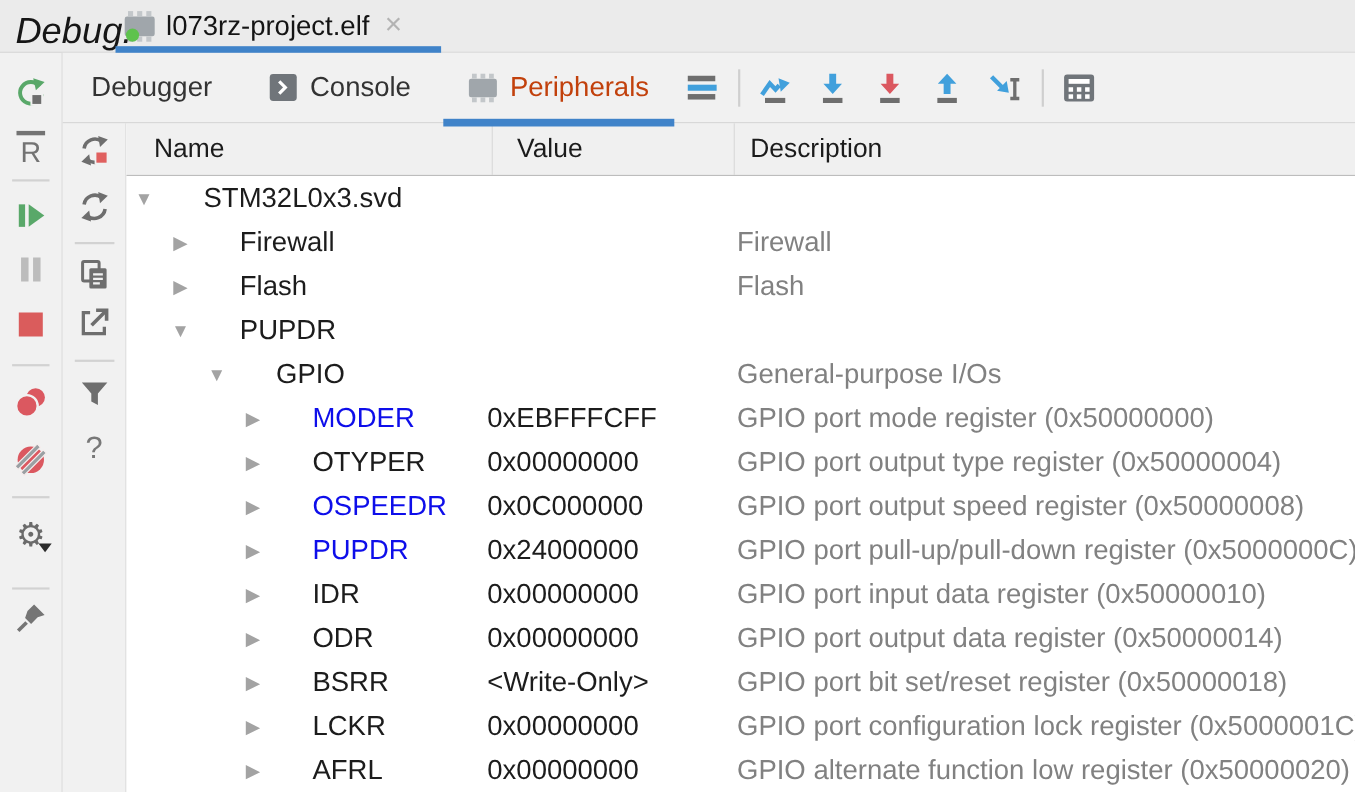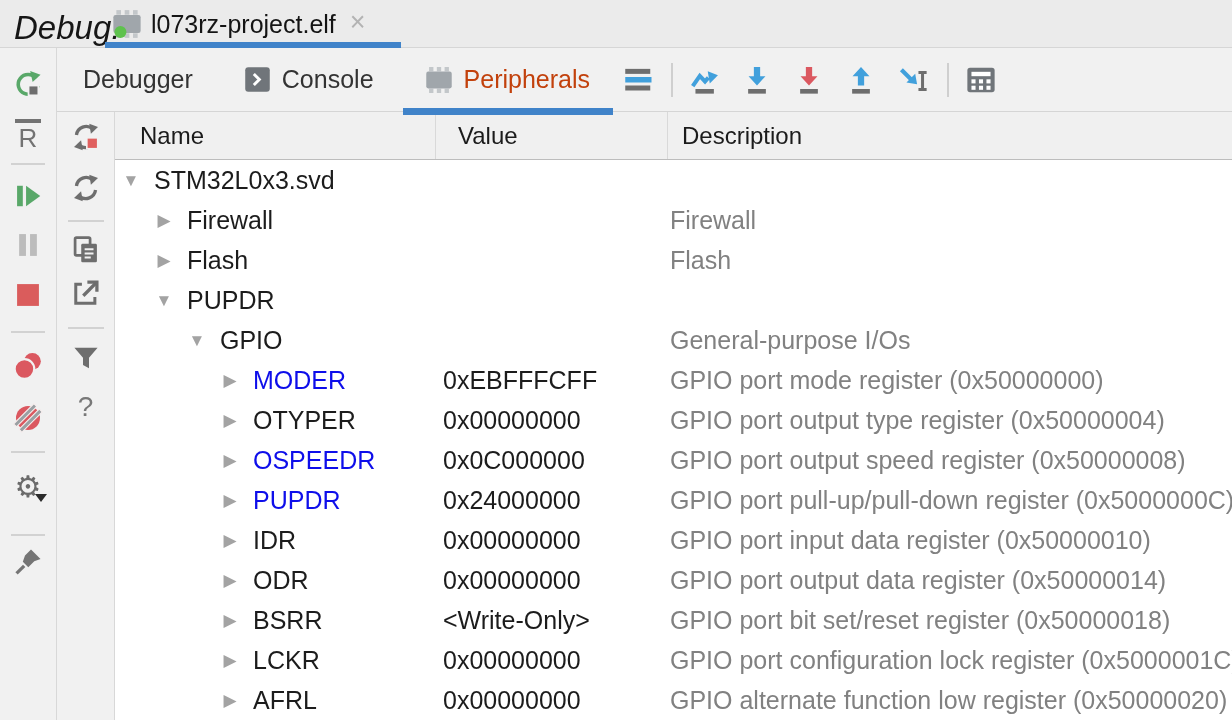--- a/index.html
+++ b/index.html
@@ -55,30 +55,30 @@
   .hsep-col { width:36px; height:2px; background:#d2d2d2; flex:none; }
   .hsep-side { width:34px; height:2px; background:#d2d2d2; flex:none; }
   .table { flex:1; min-width:0; background:#fff; display:flex; flex-direction:column; }
   .thead {
     height:48px; flex:none; background:#f0f0f0; border-bottom:1px solid #bdbdbd;
     display:grid; grid-template-columns:320px 232px 1fr; align-items:stretch;
     font-size:24px; color:#1b1b1b;
   }
   .th { display:flex; align-items:center; overflow:hidden; white-space:nowrap; }
   .th.name  { padding-left:25px; }
-  .th.value { padding-left:22px; border-left:1px solid #d9d9d9; }
+  .th.value { padding-left:22px; border-left:1px solid #d9d9d9;margin-left:12px; }
   .th.desc  { padding-left:14px; border-left:1px solid #d9d9d9; }
   .tbody { flex:1; overflow:hidden; }
   .row {
     height:40px; display:grid; grid-template-columns:320px 232px 1fr; align-items:center;
     font-size:25px;
   }
   .cell-name { display:flex; align-items:center; overflow:hidden; white-space:nowrap; }
   .twisty { width:18px; margin-right:14px; flex:none; font-size:17px; color:#a3a3a3; text-align:center; line-height:1; }
-  .nm { color:#1c1c1c; }
+  .nm { color:#1c1c1c;margin-left:31px; }
   .nm.changed { color:#0e0eea; }
   .cell-value { padding-left:8px; color:#1c1c1c; white-space:nowrap; overflow:hidden; }
   .cell-desc  { padding-left:3px; color:#818181; white-space:nowrap; overflow:hidden; }
   
   .sb-ico { width:30px; height:30px; flex:none; display:flex; align-items:center; justify-content:center; position:relative; }
   .reset-r {
     width:26px; border-top:4px solid #737373; color:#737373;
     font-size:26px; line-height:1.0; text-align:center; padding-top:2px; font-weight:500;
   }
   .gear-glyph { font-family:"DejaVu Sans", sans-serif; font-size:30px; color:#6b6b6b; line-height:1; }

